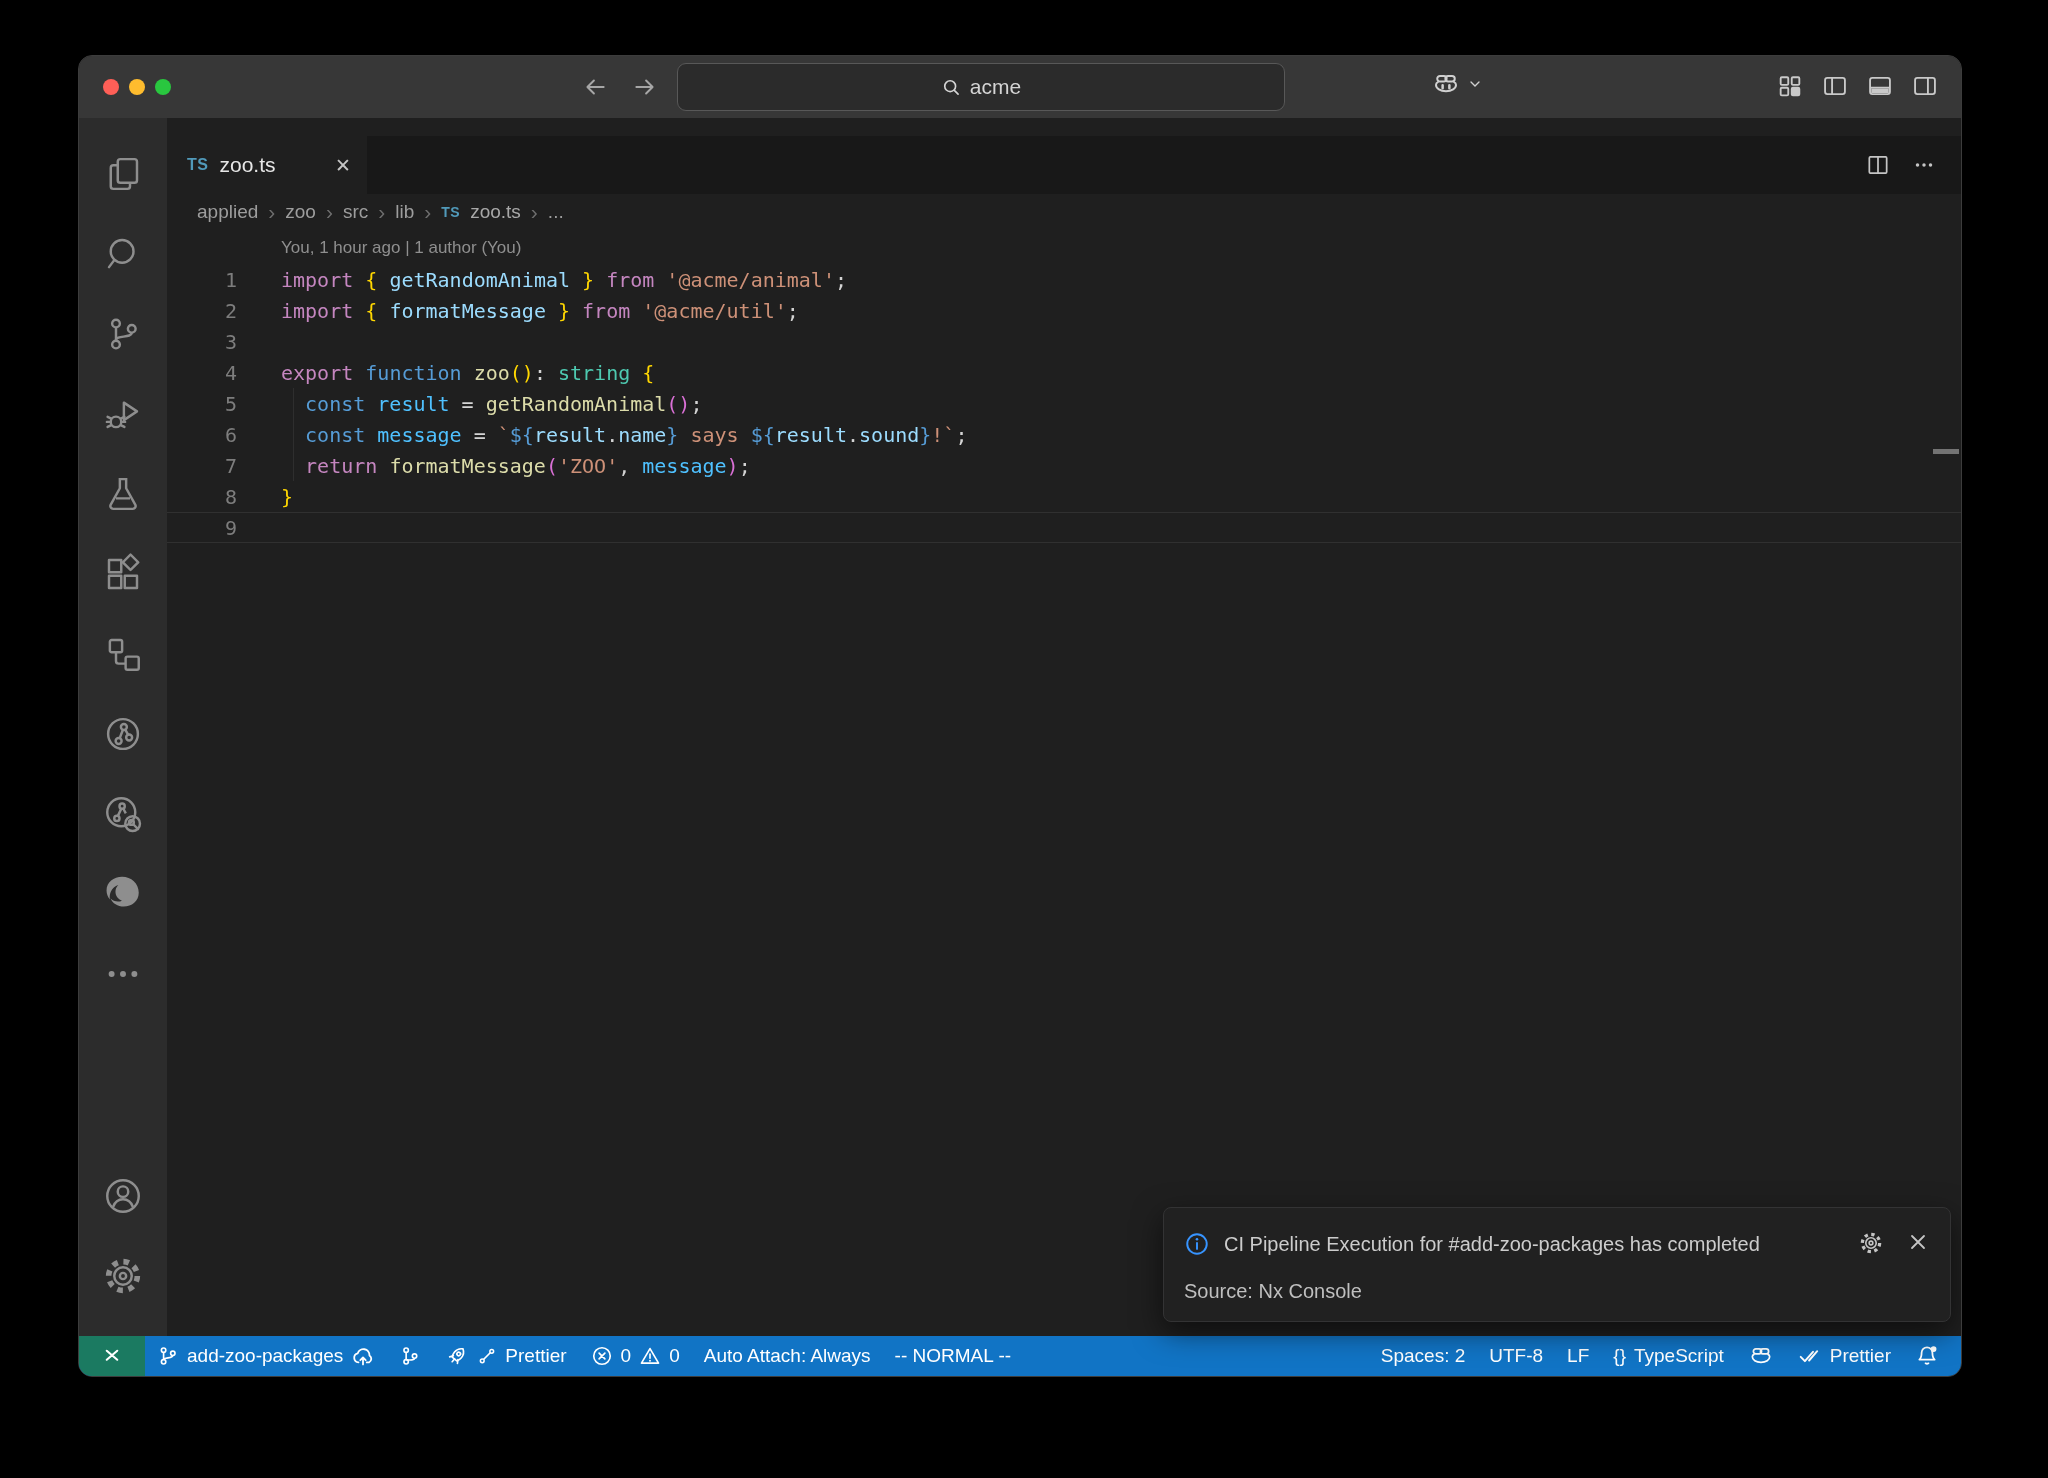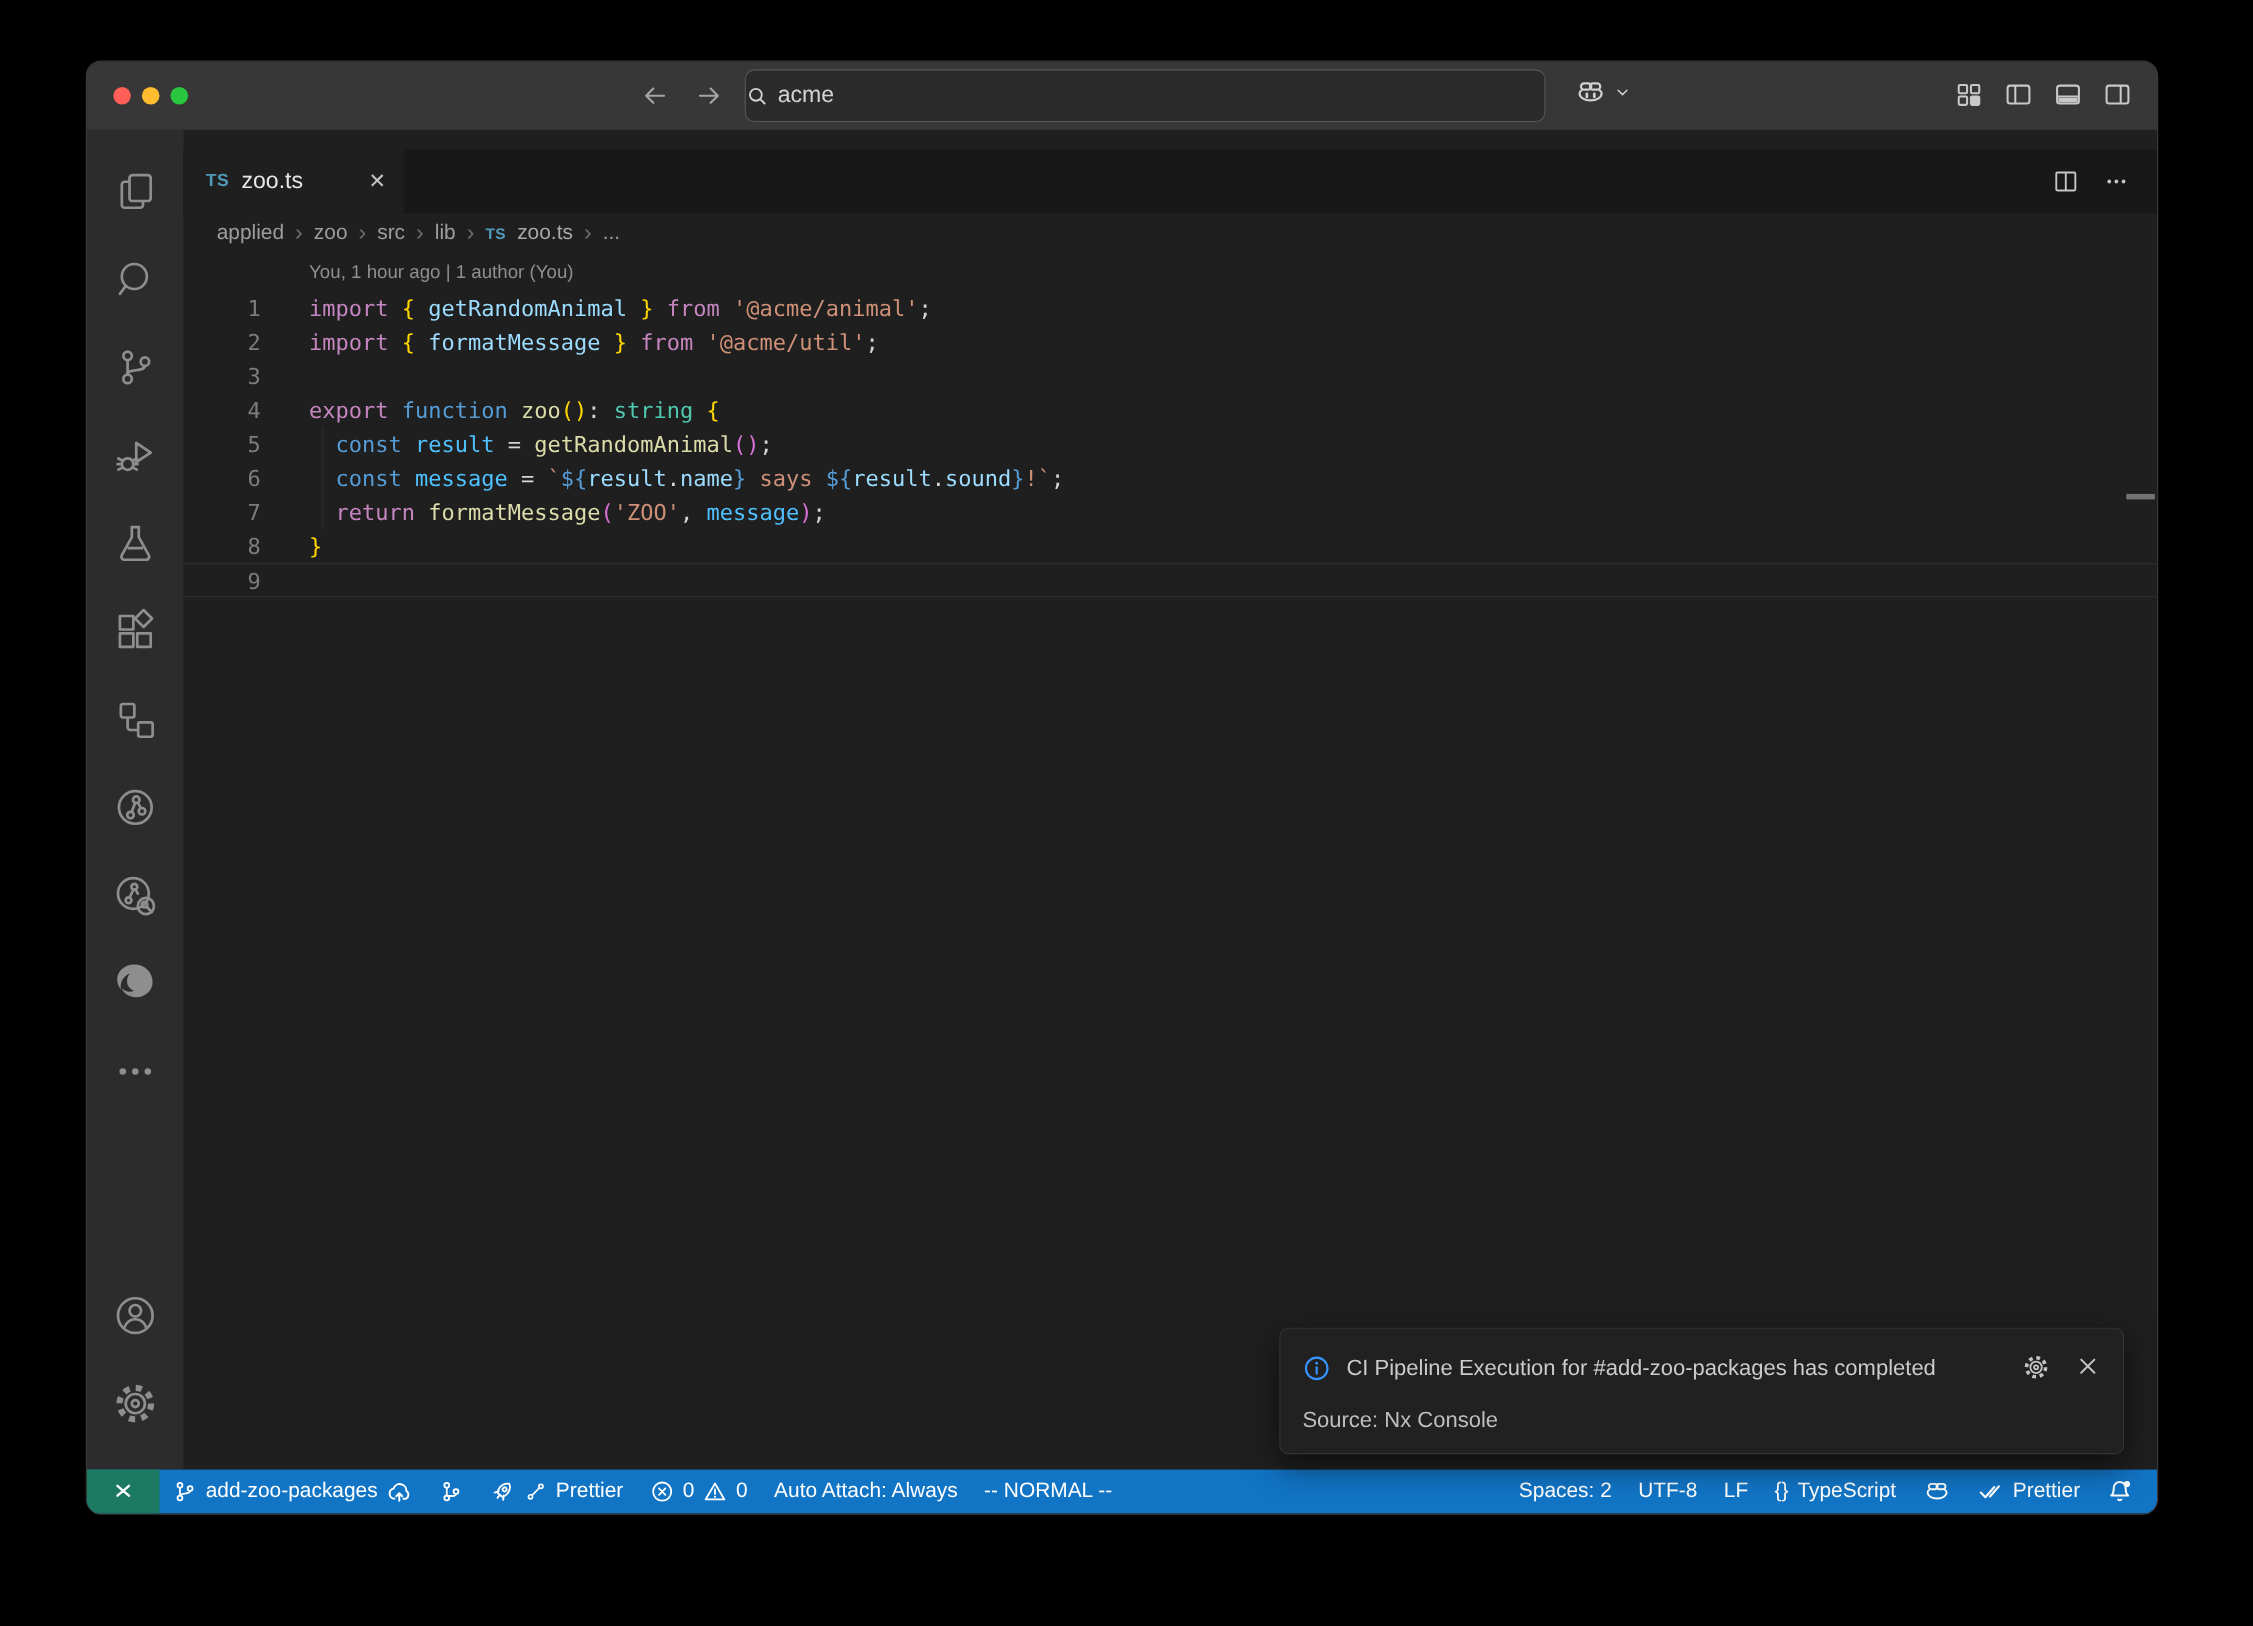--- a/index.html
+++ b/index.html
@@ -12,23 +12,23 @@
     background:#1f1f1f; border-radius:14px; overflow:hidden;
     border:1px solid #3c3c3c; box-shadow:0 30px 80px rgba(0,0,0,.8);
     display:flex; flex-direction:column; }
 
   
   .titlebar { position:relative; height:62px; background:#373737; flex:0 0 auto; }
   .traffic { position:absolute; top:23px; left:24px; display:flex; gap:10px; }
   .light { width:16px; height:16px; border-radius:50%; }
   .nav { position:absolute; top:15px; left:500px; display:flex; gap:18px; color:#a6a6a6; }
   .nav .btn { width:32px; height:32px; display:flex; align-items:center; justify-content:center; }
-  .searchbox { position:absolute; left:598px; top:7px; width:728px; height:48px;
+  .searchbox { position:absolute; left:598px; top:7px; width:608px; height:48px;
     background:#2b2b2b; border:1px solid #585858; border-radius:9px;
-    display:flex; align-items:center; justify-content:flex-start; gap:9px; color:#d4d4d4; font-size:21px; }
+    display:flex; align-items:center; justify-content:center; gap:9px; color:#d4d4d4; font-size:21px; }
   .copilot-tb { position:absolute; left:1352px; top:13px; display:flex; align-items:center; gap:6px; color:#d0d0d0; }
   .layout-controls { position:absolute; right:22px; top:16px; display:flex; gap:17px; color:#c9c9c9; }
 
   
   .main { flex:1 1 auto; display:flex; min-height:0; }
   .activitybar { width:88px; background:#2c2c2c; display:flex; flex-direction:column; padding-top:16px; }
   .ab-item { height:80px; display:flex; align-items:center; justify-content:center; }
   .ab-spacer { margin-top:auto; }
   .ab-bottom .ab-item { height:80px; }
   .ab-bottom { padding-bottom:20px; }
@@ -53,21 +53,21 @@
     font-family:"Liberation Sans",sans-serif; }
   .code-row { height:31px; display:flex; white-space:pre; align-items:center; }
   .code-row.current { border-top:1px solid #303030; border-bottom:1px solid #303030; }
   .gutter { width:70px; text-align:right; color:#7d7d7d; flex:0 0 auto; }
   .row-text { margin-left:44px; }
   .indent-guide { position:absolute; left:126px; top:158px; height:93px; width:1px; background:#2e2e2e; }
   .overview-mark { position:absolute; right:2px; top:219px; width:26px; height:5px; background:#737373; }
 
   
   .toasts { position:absolute; right:10px; bottom:54px; width:788px; display:flex;
-    gap:8px; }
+    flex-direction:column; gap:8px; }
   .toast { background:#212121; border:1px solid #333334; border-radius:8px;
     box-shadow:0 10px 30px rgba(0,0,0,.55); color:#cccccc; font-size:20px; padding:18px 20px; }
   .toast-head { display:flex; gap:14px; }
   .toast-msg { width:600px; line-height:36px; }
   .toast-tools { margin-left:auto; display:flex; gap:22px; color:#c5c5c5; padding-top:4px; }
   .toast-foot { display:flex; align-items:flex-start; margin-top:18px; }
   .toast-src { color:#bfbfbf; }
   .toast-btns { margin-left:auto; display:flex; gap:12px; }
   .nbtn { height:42px; padding:0 18px; border-radius:4px; font-size:19px;
     display:flex; align-items:center; color:#fff; border:none; font-family:inherit; }

